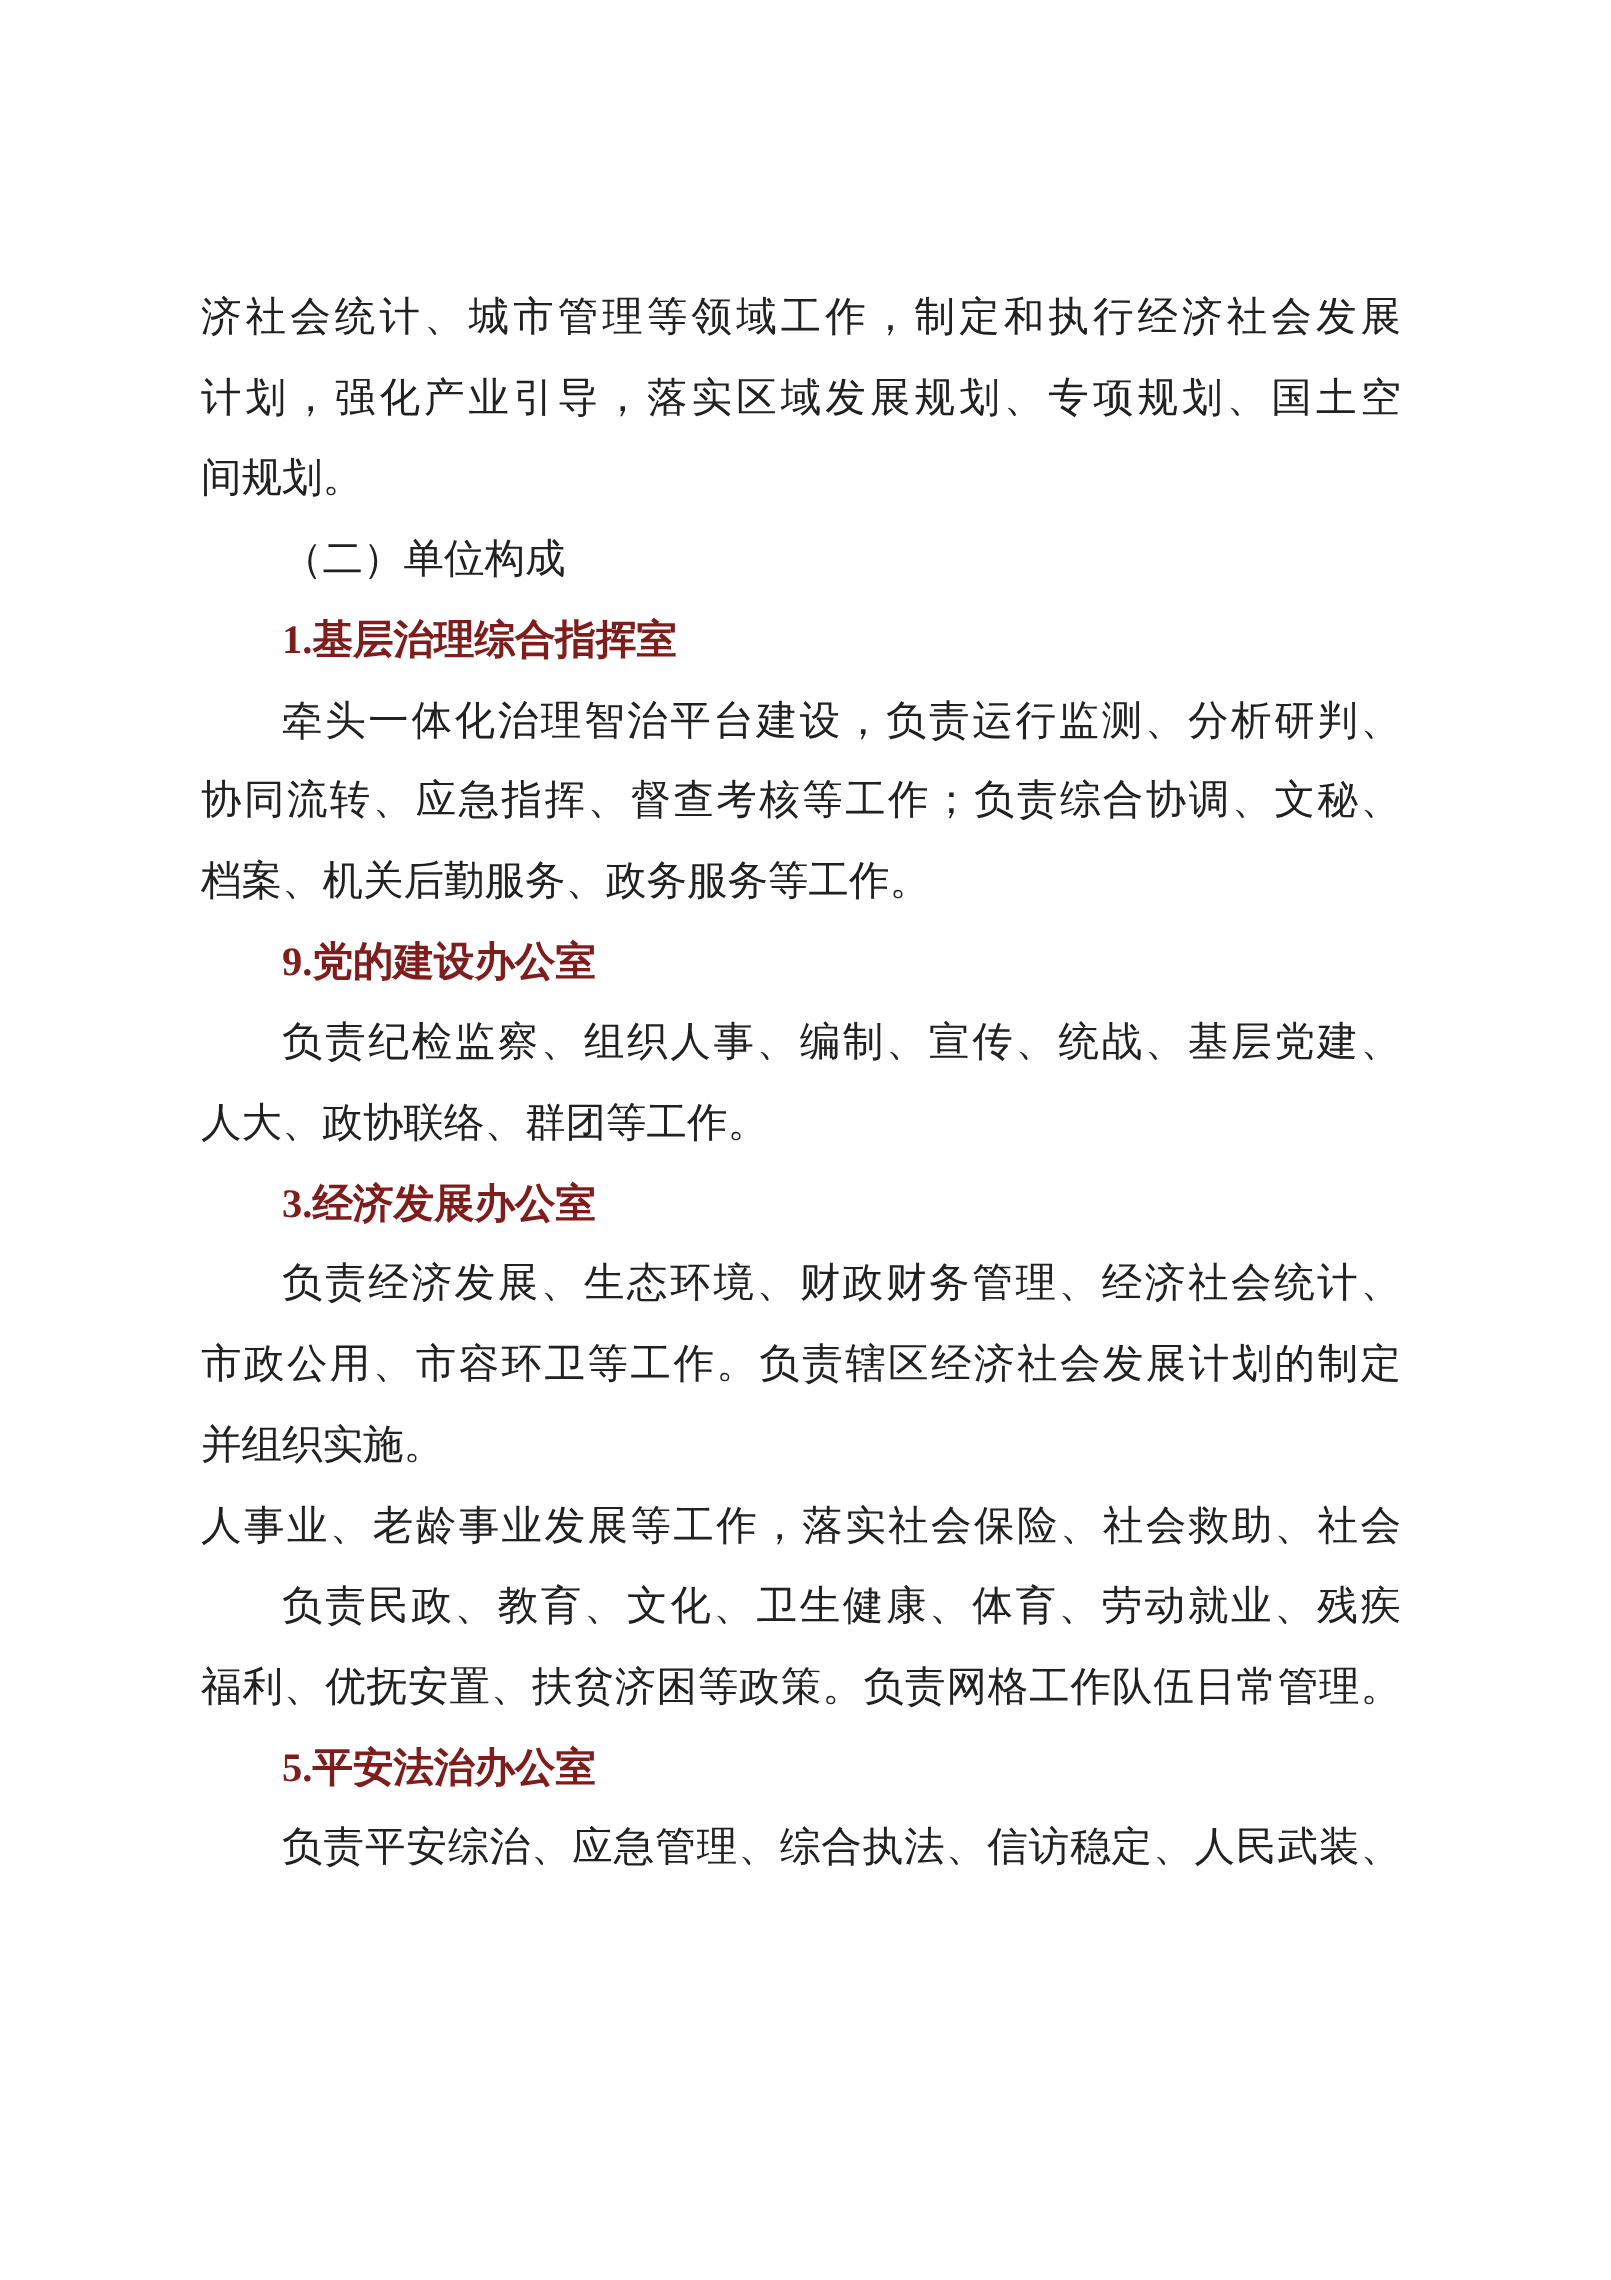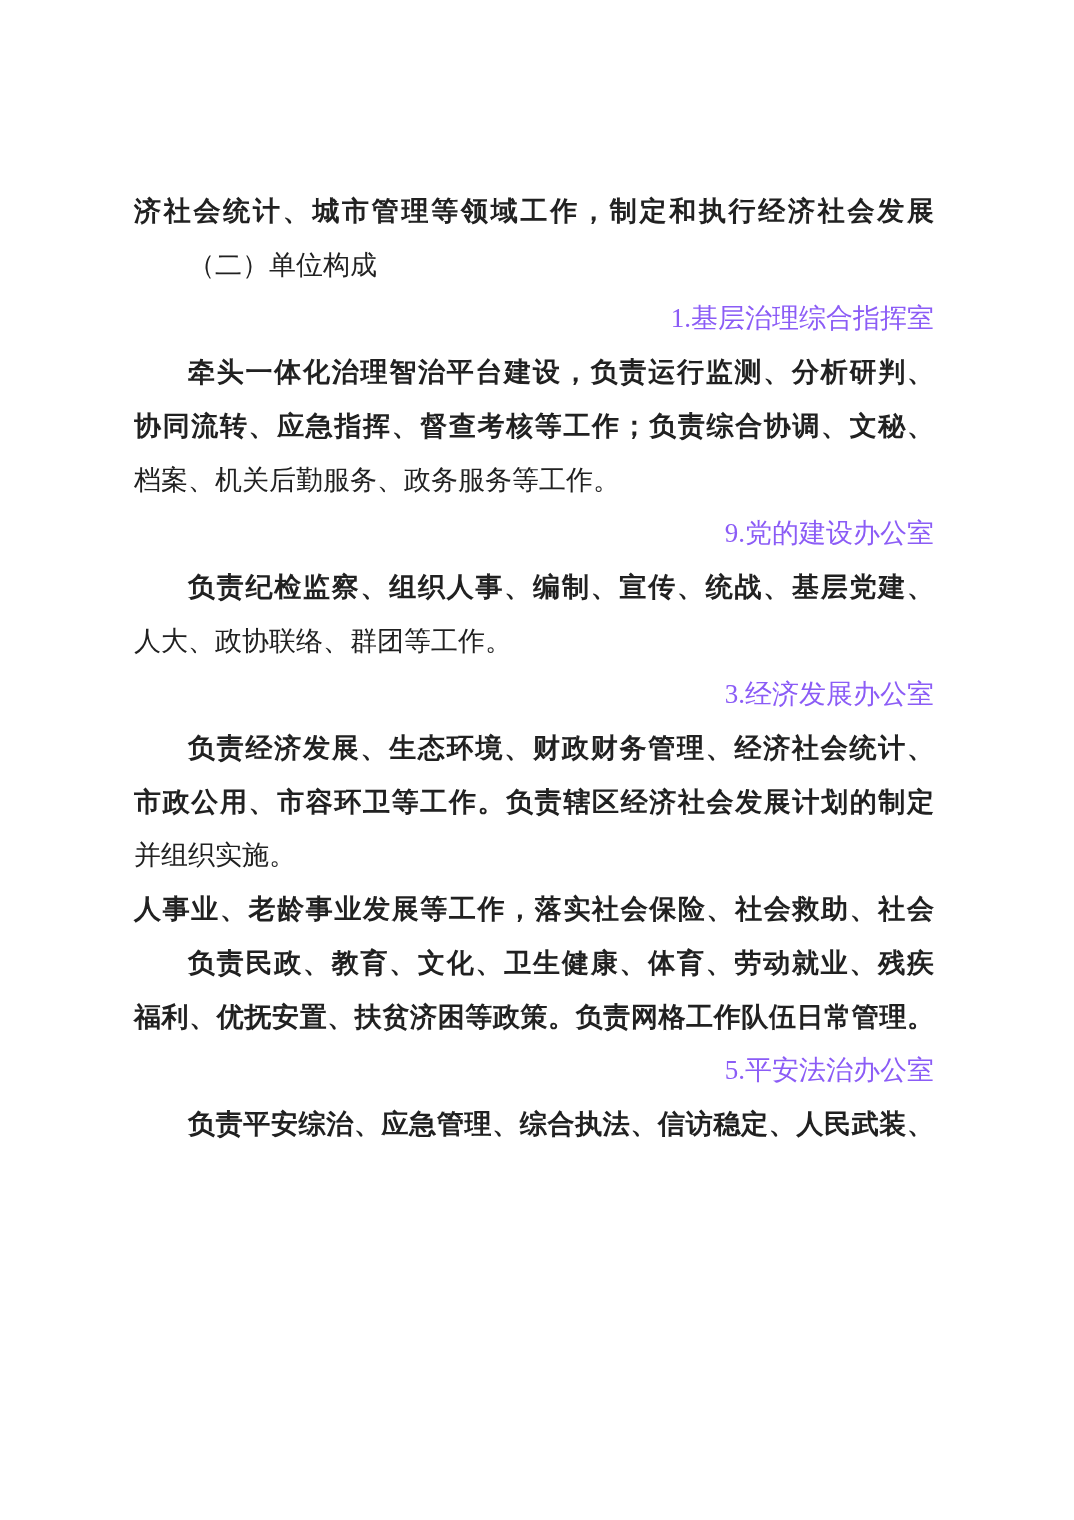--- a/index.html
+++ b/index.html
@@ -31,40 +31,40 @@
   }
   .ln {
     text-align: left;
     white-space: normal;
   }
   
   .ln.fill {
     text-align: justify;
     text-align-last: justify;
     text-justify: inter-character;
-    font-weight: bold;
   }
   
   .ln.indent {
     text-indent: 2em;
   }
   
   .ln.heading {
-    font-weight: 400;
-    color: #8b5cf6;
-    text-align: right;
+    font-weight: 700;
+    color: #7f1d1d;
   }
 </style>
 </head>
 <body>
 
 <div class="page">
   <div class="textblock">
 
     <div class="ln fill">济社会统计、城市管理等领域工作，制定和执行经济社会发展</div>
+    <div class="ln fill">计划，强化产业引导，落实区域发展规划、专项规划、国土空</div>
+    <div class="ln">间规划。</div>
 
     <div class="ln indent">（二）单位构成</div>
 
 
     <div class="ln indent heading">1.基层治理综合指挥室</div>
 
     <div class="ln indent fill">牵头一体化治理智治平台建设，负责运行监测、分析研判、</div>
     <div class="ln fill">协同流转、应急指挥、督查考核等工作；负责综合协调、文秘、</div>
     <div class="ln">档案、机关后勤服务、政务服务等工作。</div>
 

